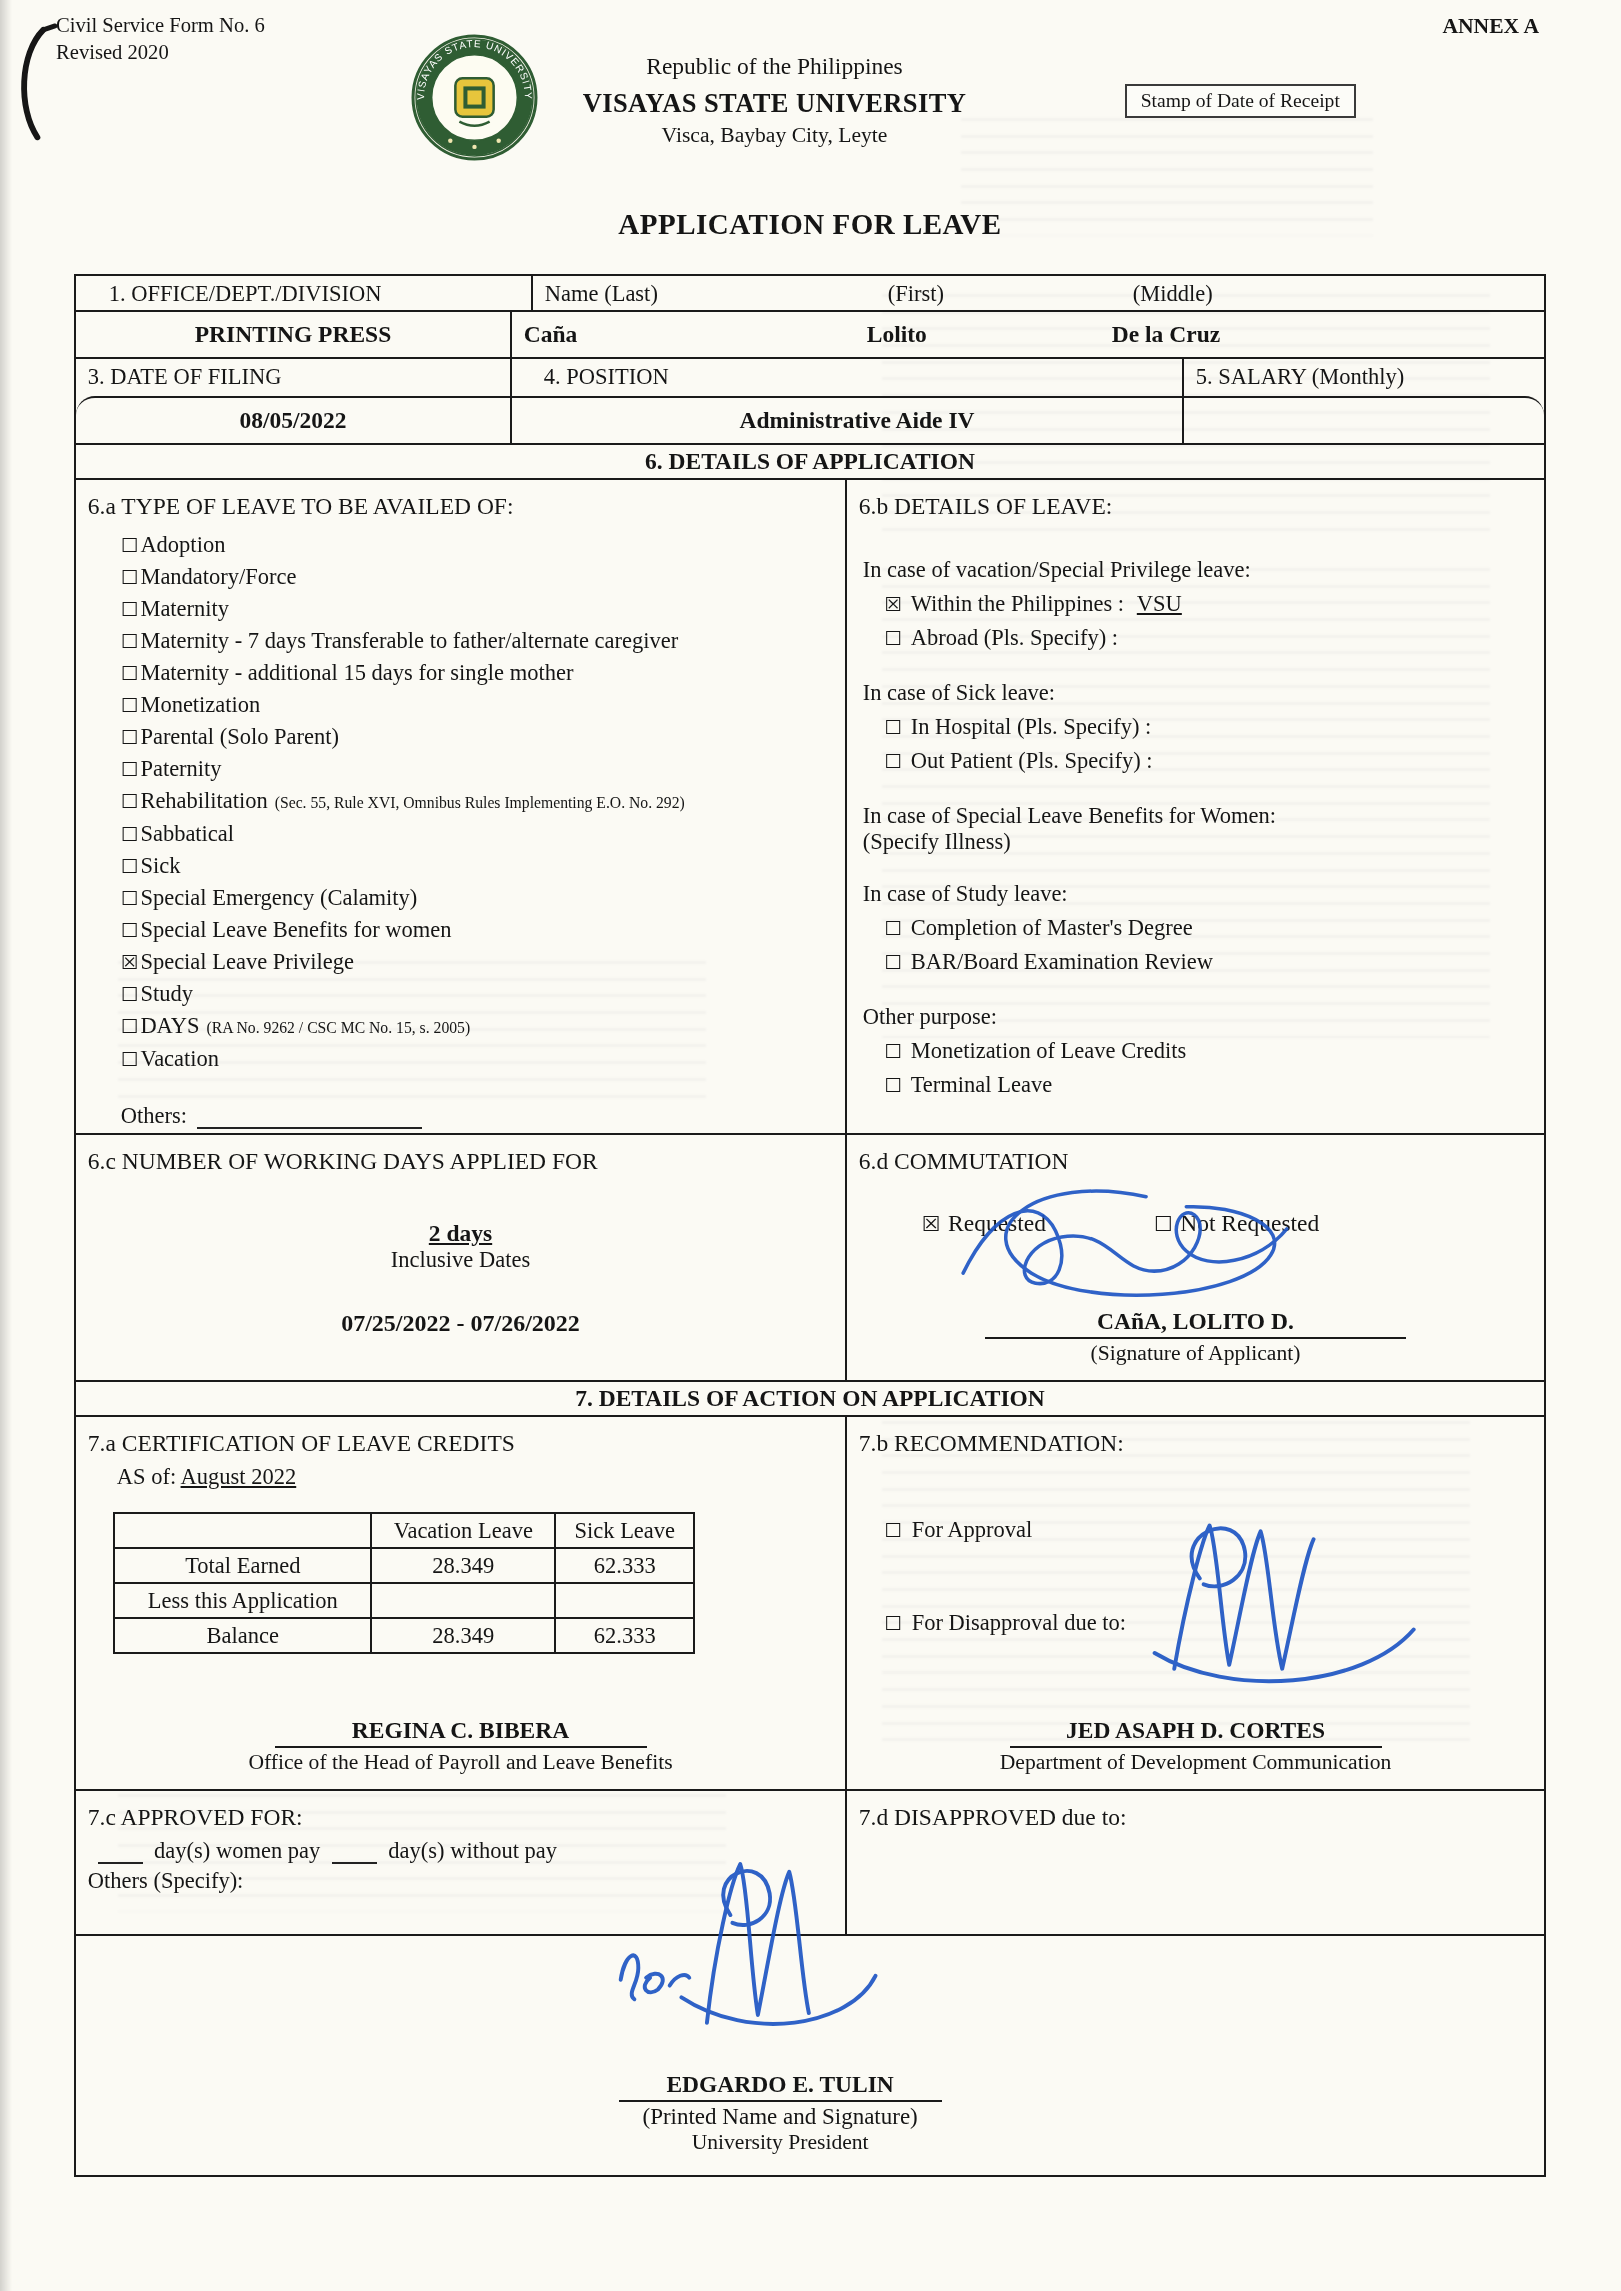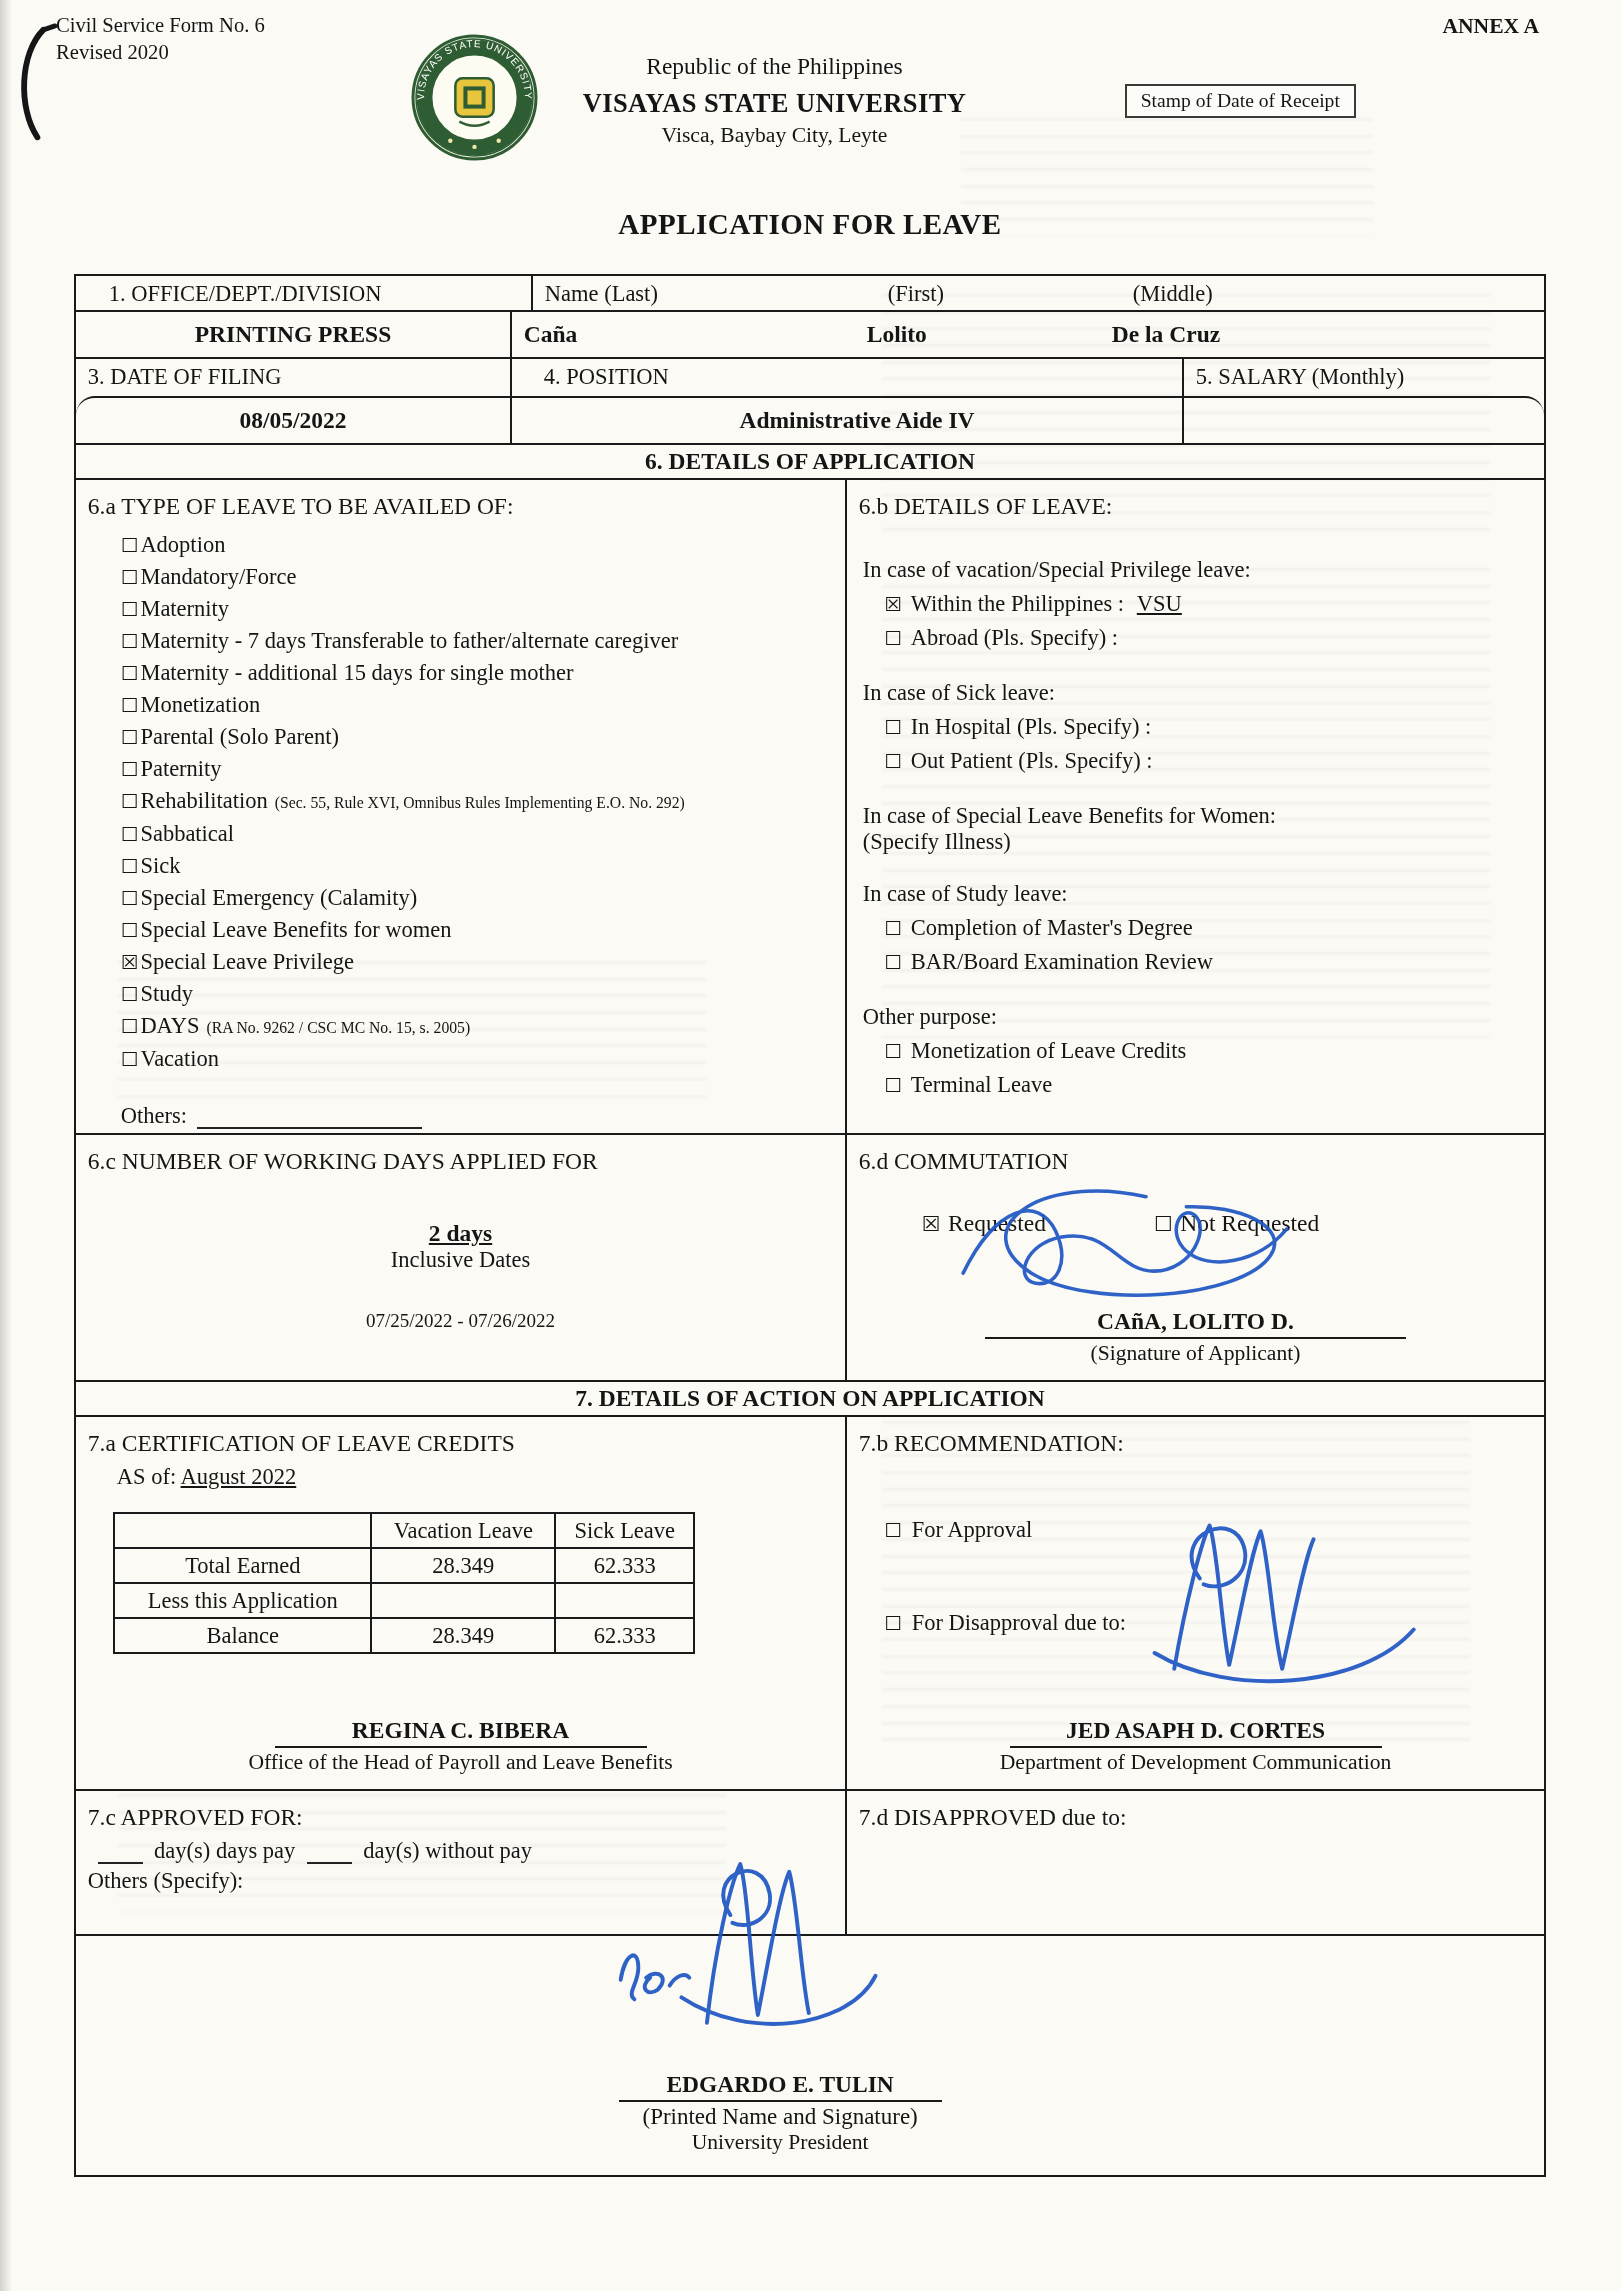--- a/index.html
+++ b/index.html
@@ -57,21 +57,21 @@
   .grp{margin:25.5px 0 0 3.9px;}
   .grp.first{margin-top:37px;}
   .grp-h{font-size:22.5px;}
   .grp-sub{font-size:22.5px;}
   .grp-items{margin:3.9px 0 0 21.6px;}
   .grp-items .chk-row{gap:8.8px;line-height:33px;}
   .uval{text-decoration:underline;font-size:22.5px;padding-left:3.9px;}
 
   .days-stack{text-align:center;margin-top:45px;font-size:22.5px;}
   .days{font-size:23.5px;font-weight:bold;text-decoration:underline;}
-  .dates{margin-top:37px;font-size:19px;font-weight:normal;}
+  .dates{margin-top:37px;font-size:24px;font-weight:bold;}
 
   .comm-row{display:flex;gap:108px;margin:35px 0 0 63px;font-size:23.5px;}
   .comm-row .box{font-size:20.6px;margin-right:7.8px;}
 
   .sig-block{text-align:center;}
   .sig-abs{position:absolute;left:0;right:0;bottom:13.7px;}
   .sig-name{font-weight:bold;font-size:23.5px;}
   .sig-line{border-top:2px solid #1a1a1a;margin:2px auto 2px;}
   .w380{width:372px;} .w430{width:421px;} .w330{width:323px;}
   .sig-role{font-size:21.6px;}
@@ -448,21 +448,21 @@
           <div class="sig-role">Department of Development Communication</div>
         </div>
       </div>
     </div>
 
     <div class="row rcdb">
       <div class="cell half rb">
         <div class="cell-title">7.c APPROVED FOR:</div>
         <div class="payline">
           <span class="blank w46"></span>
-          <span>day(s) days pay</span>
+          <span>day(s) women pay</span>
           <span class="blank w46"></span>
           <span>day(s) without pay</span>
         </div>
         <div class="others7c">Others (Specify):</div>
       </div>
       <div class="cell rest">
         <div class="cell-title">7.d DISAPPROVED due to:</div>
       </div>
     </div>
 

